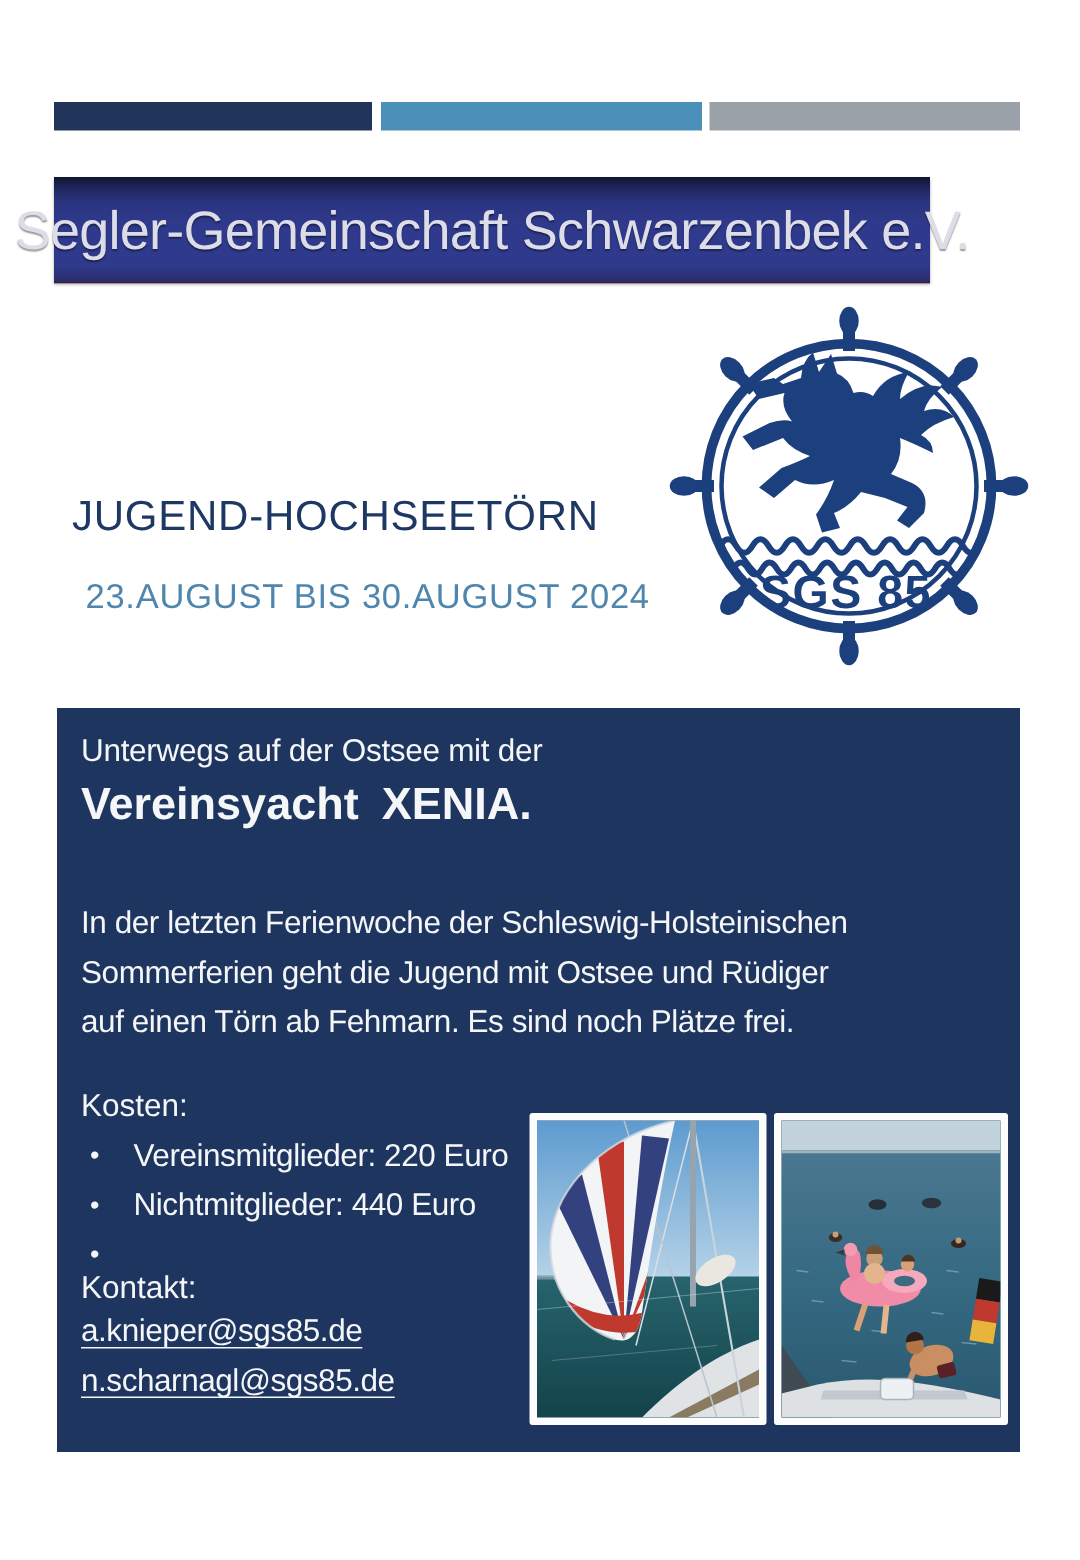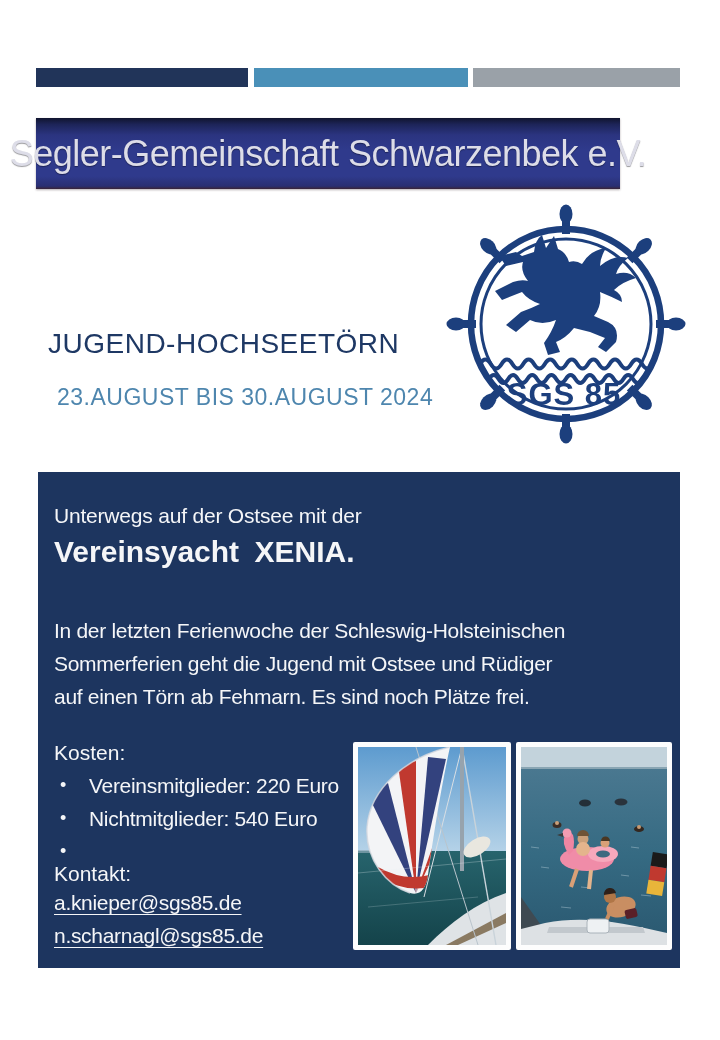--- a/index.html
+++ b/index.html
@@ -24,21 +24,21 @@
   .hero-title{position:absolute;left:48px;top:328px;font-size:28px;color:#1e3864;
         letter-spacing:0.5px;white-space:nowrap;z-index:3;}
   .hero-dates{position:absolute;left:57px;top:384px;font-size:23px;color:#4e86ae;
         letter-spacing:0.5px;white-space:nowrap;z-index:3;}
 
   
   .logo{position:absolute;left:446px;top:204px;width:240px;height:240px;z-index:2;}
 
   
   .content-box{position:absolute;left:38px;top:472px;width:642px;height:496px;
-        background:#1d355f;color:#f5f6f8;box-sizing:border-box;padding:30px 16px;}
+        background:#1d355f;color:#f5f6f8;box-sizing:border-box;padding:15px 16px;}
   .intro{font-size:21px;letter-spacing:-0.2px;margin:2px 0 0 0;}
   .yacht{font-size:30px;letter-spacing:0;word-spacing:7px;margin:7px 0 0 0;font-weight:bold;}
   .body-text{margin-top:45px;font-size:21px;line-height:33px;letter-spacing:-0.3px;}
   .costs-label{margin-top:28px;font-size:21px;}
   ul.costs{list-style:none;margin:4px 0 0 0;padding:0;font-size:21px;line-height:33px;letter-spacing:-0.3px;}
   ul.costs li{position:relative;padding-left:35px;}
   ul.costs li .dot{position:absolute;left:6px;top:0;font-size:18px;}
   .contact-label{margin-top:27px;font-size:21px;}
   .email{display:block;color:#f5f6f8;font-size:21px;line-height:33px;letter-spacing:-0.3px;
         text-decoration:underline;text-underline-offset:4px;text-decoration-thickness:1px;cursor:pointer;}
@@ -125,21 +125,21 @@
 
     <div class="body-text">
       <div>In der letzten Ferienwoche der Schleswig-Holsteinischen</div>
       <div>Sommerferien geht die Jugend mit Ostsee und Rüdiger</div>
       <div>auf einen Törn ab Fehmarn. Es sind noch Plätze frei.</div>
     </div>
 
     <div class="costs-label">Kosten:</div>
     <ul class="costs">
       <li><span class="dot">•</span><span>Vereinsmitglieder: 220 Euro</span></li>
-      <li><span class="dot">•</span><span>Nichtmitglieder: 540 Euro</span></li>
+      <li><span class="dot">•</span><span>Nichtmitglieder: 440 Euro</span></li>
       <li><span class="dot">•</span></li>
     </ul>
 
     <div class="contact-label">Kontakt:</div>
     <a class="email">a.knieper@sgs85.de</a>
     <a class="email">n.scharnagl@sgs85.de</a>
   </div>
 
   <div class="photo photo-1">
     <svg width="148" height="198" viewBox="0 0 148 198">

